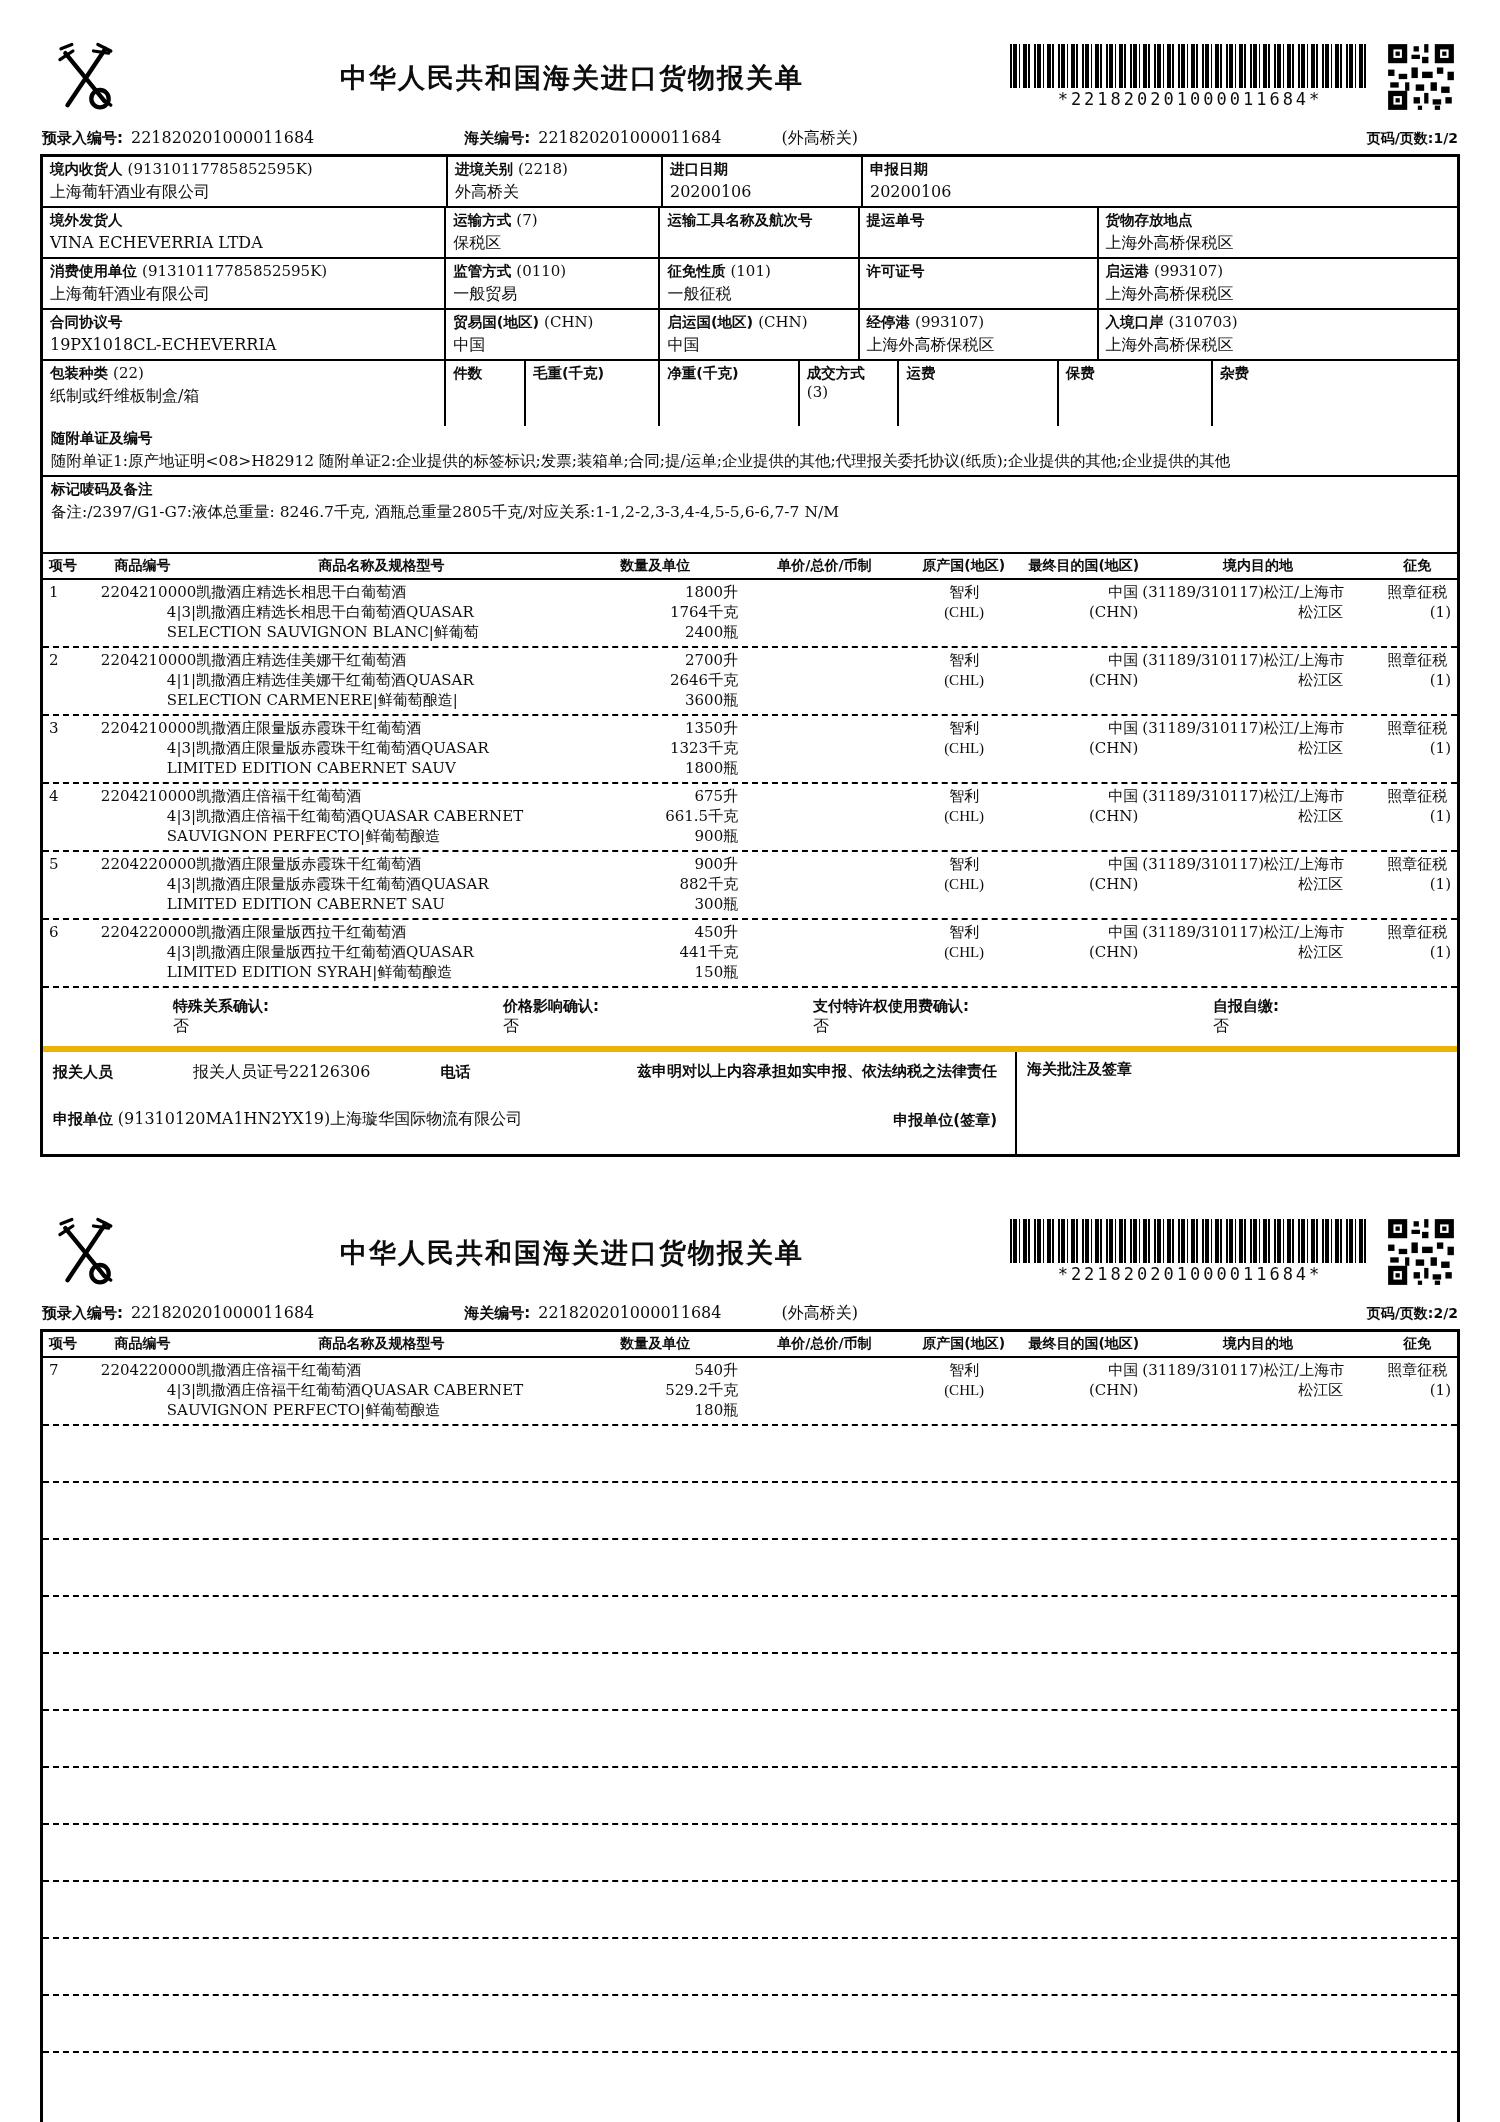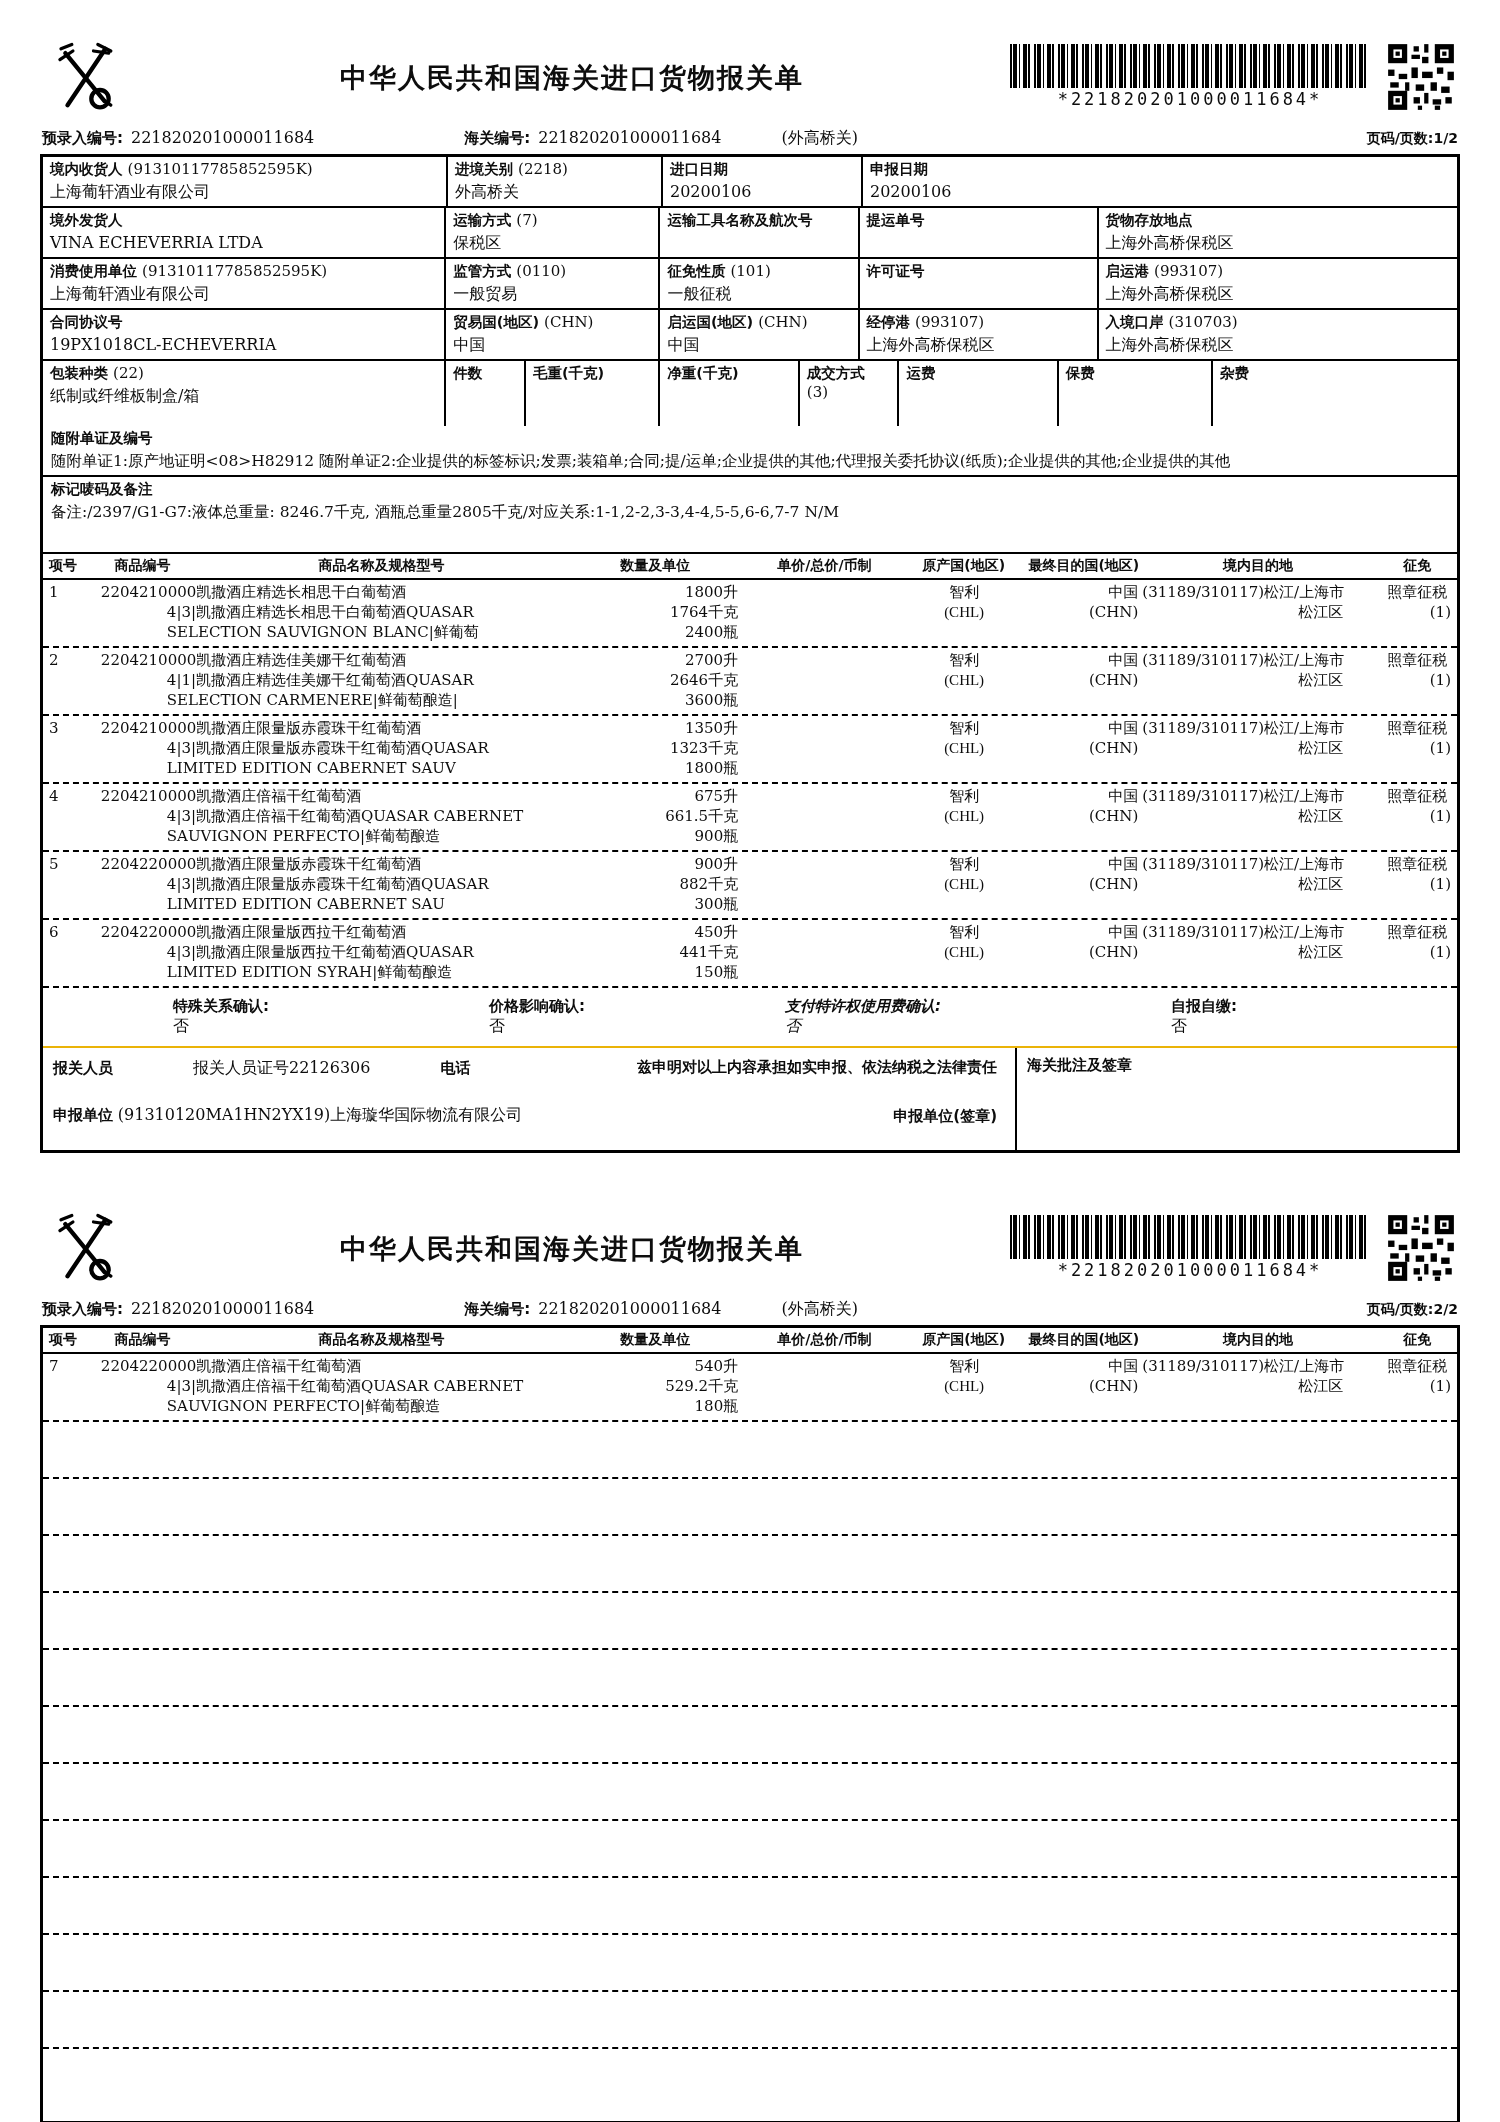--- a/index.html
+++ b/index.html
@@ -62,21 +62,21 @@
   .c-dom{width:240px;padding-left:4px;}
   .c-dom.r2{text-align:right;padding-right:34px;}
   .c-ex{width:80px;text-align:center;}
   .c-ex.r2{text-align:right;padding-right:6px;}
 
   
   .empty-row{height:55px;border-bottom:2px dashed #000;}
   .empty-row.last{height:72px;border-bottom:none;}
 
   
-  .confirm{display:flex;border-bottom:2px solid #eab308;padding:9px 0;}
+  .confirm{display:flex;border-bottom:6px solid #eab308;padding:9px 0;gap:14px;}
   .confirm span{display:block;}
   .confirm .itm{font-size:15px;}
   .confirm .itm .v{font-size:16px;}
   .cf1{margin-left:130px;} .cf2{margin-left:220px;} .cf3{margin-left:200px;} .cf4{margin-left:230px;}
 
   
   .footer{display:flex;min-height:102px;}
   .f-left{flex:1;border-right:2px solid #000;display:flex;padding:10px 10px 8px 10px;gap:9px;}
   .f-decl{width:58%;}
   .f-decl-line1{display:flex;align-items:baseline;font-size:15px;}
@@ -499,21 +499,21 @@
 
     <div class="confirm" id="confirm-row">
         <span class="itm cf1" style="display: inline;">
           <span class="b">特殊关系确认:</span>
           <span class="v">否</span>
         </span>
         <span class="itm cf2" style="display: inline;">
           <span class="b">价格影响确认:</span>
           <span class="v">否</span>
         </span>
-        <span class="itm cf3" style="display: inline; font-style: italic;">
+        <span class="itm cf3" style="display: inline;">
           <span class="b">支付特许权使用费确认:</span>
           <span class="v">否</span>
         </span>
         <span class="itm cf4" style="display: inline;">
           <span class="b">自报自缴:</span>
           <span class="v">否</span>
         </span>
       </div>
 
     <div class="footer">

